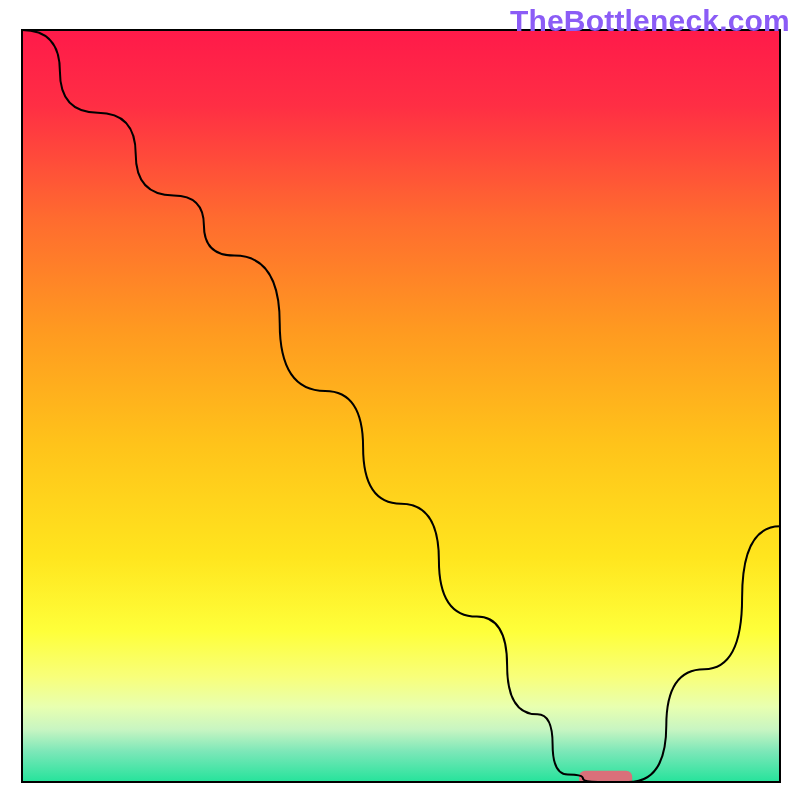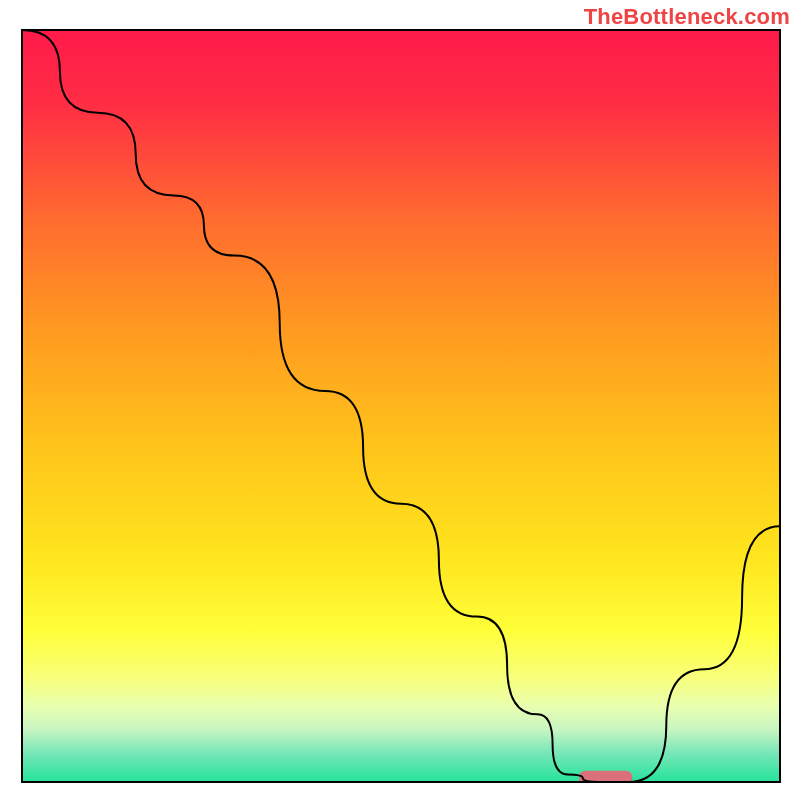--- a/index.html
+++ b/index.html
@@ -13,23 +13,23 @@
     position: relative;
     width: 800px;
     height: 800px;
     background: #ffffff;
   }
   .watermark {
     position: absolute;
     top: 4px;
     right: 10px;
     font-family: Arial, Helvetica, sans-serif;
-    font-size: 22px;
+    font-size: 30px;
     font-weight: bold;
-    color: #ef4444;
+    color: #8b5cf6;
     z-index: 5;
     letter-spacing: 0.2px;
   }
   svg.plot {
     position: absolute;
     left: 0;
     top: 0;
     width: 800px;
     height: 800px;
   }

